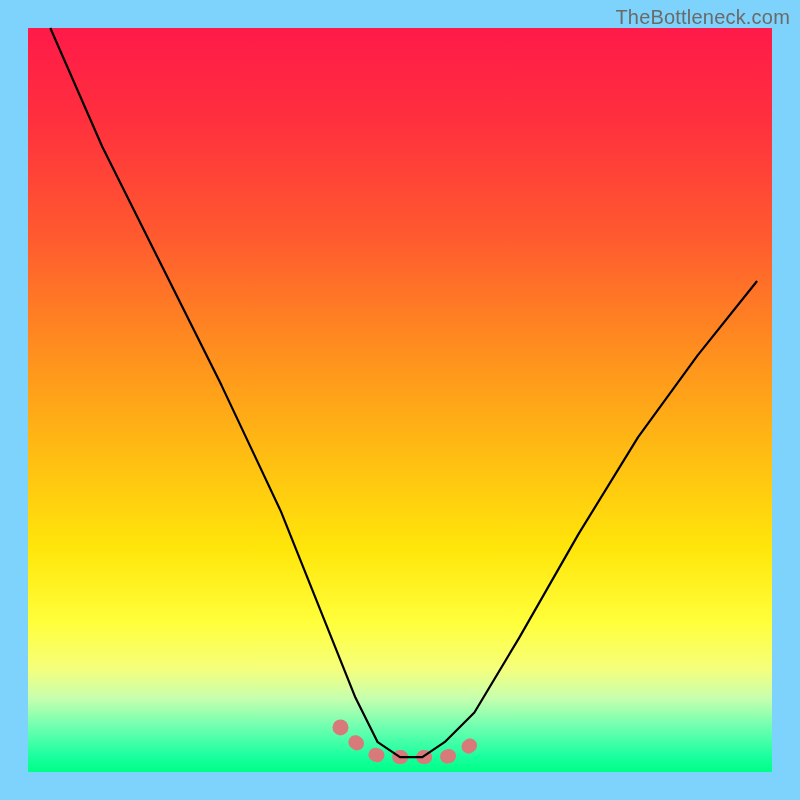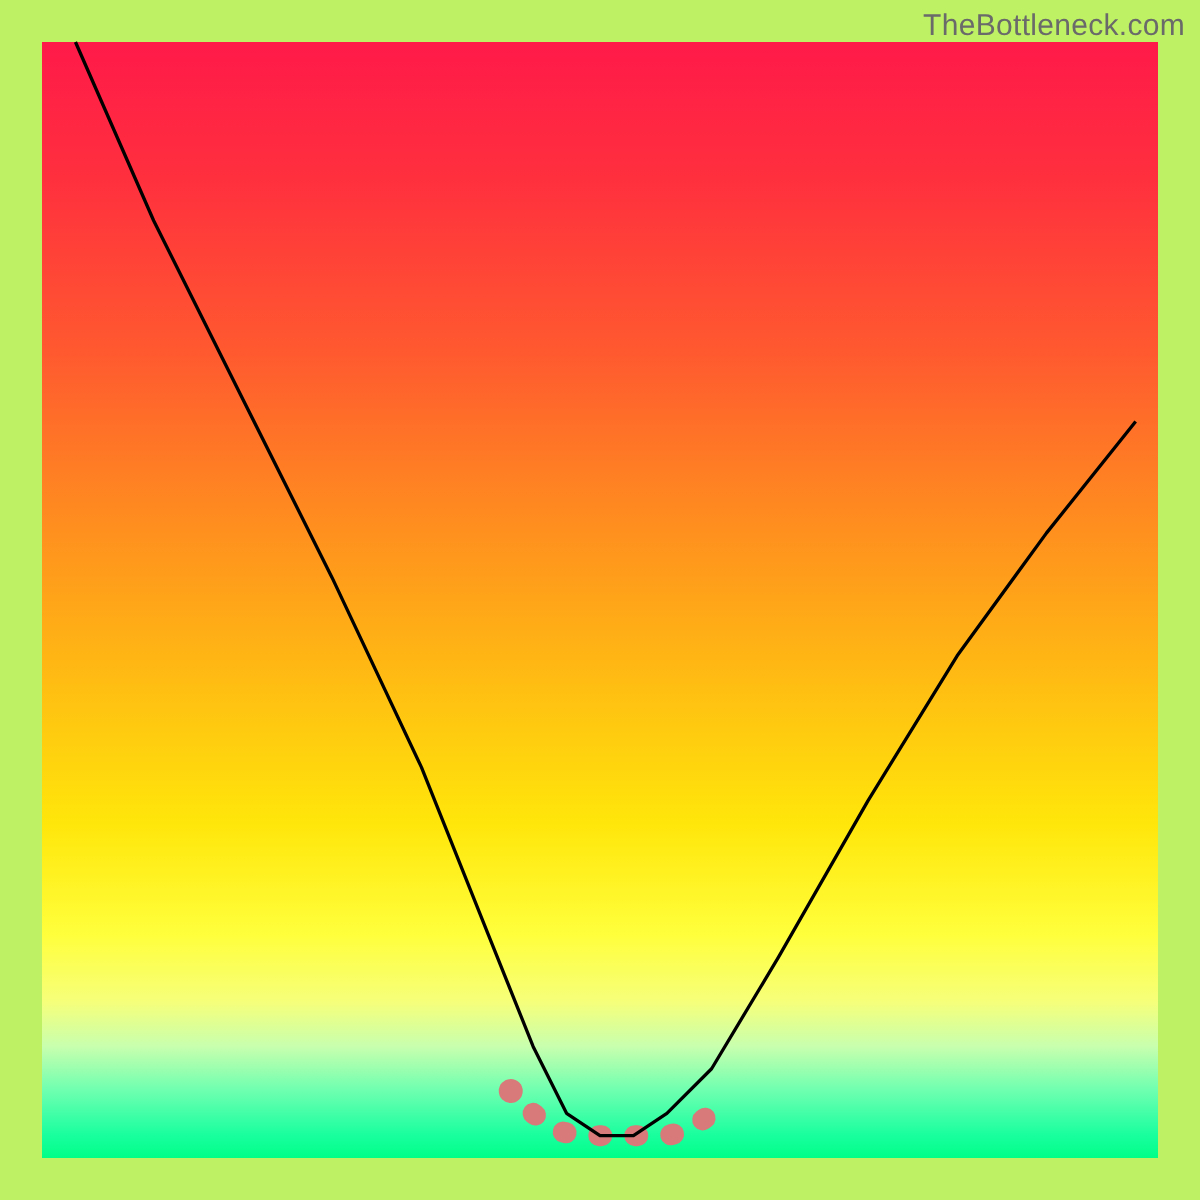--- a/index.html
+++ b/index.html
@@ -10,21 +10,21 @@
     background: #000;
     overflow: hidden;
     font-family: Arial, Helvetica, sans-serif;
   }
   .frame {
     position: absolute;
     top: 0;
     left: 0;
     width: 800px;
     height: 800px;
-    background: #bef264;
+    background: #7dd3fc;
   }
   .plot-area {
     position: absolute;
     left: 28px;
     top: 28px;
     width: 744px;
     height: 744px;
     
     background: linear-gradient(
       to bottom,

